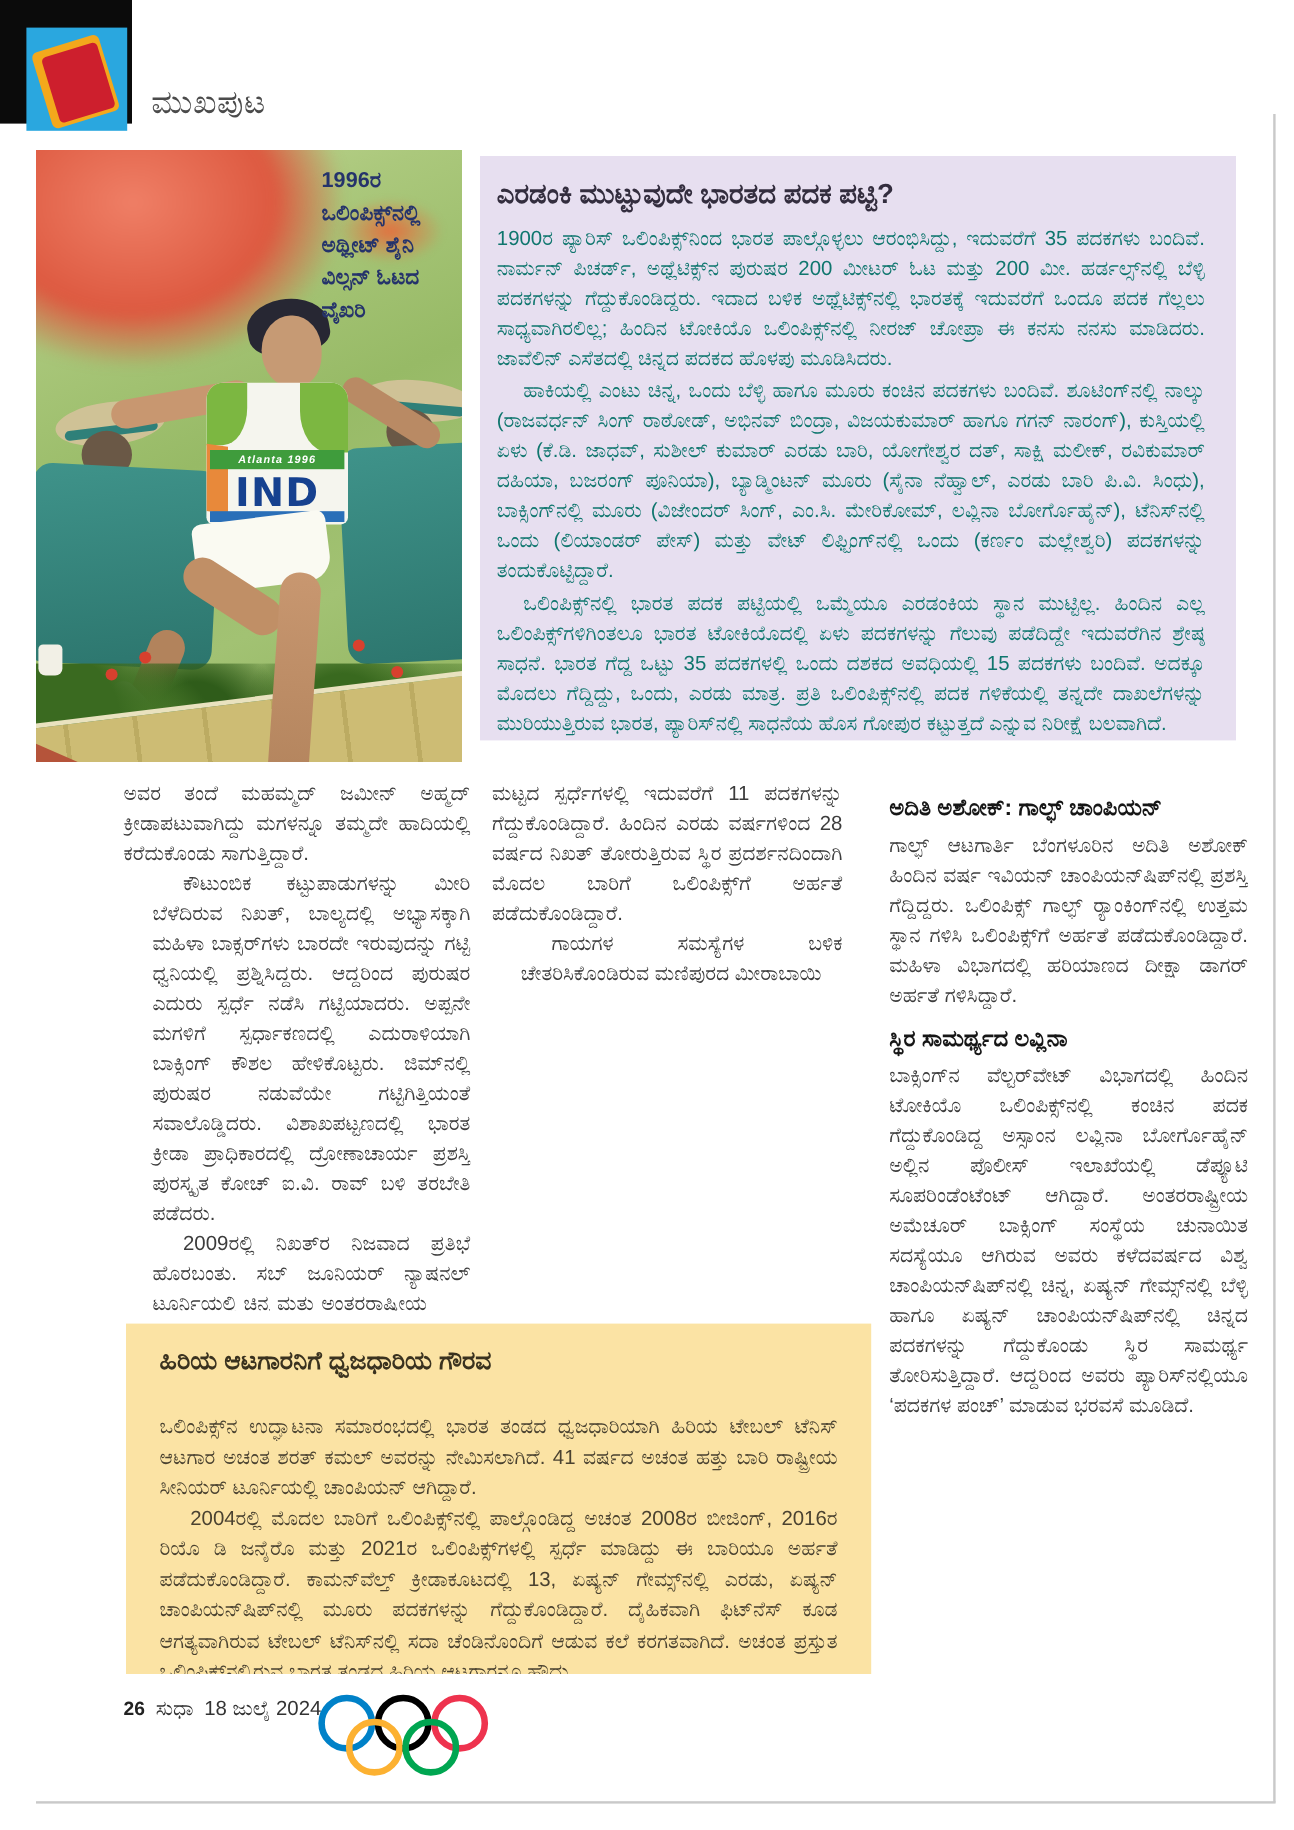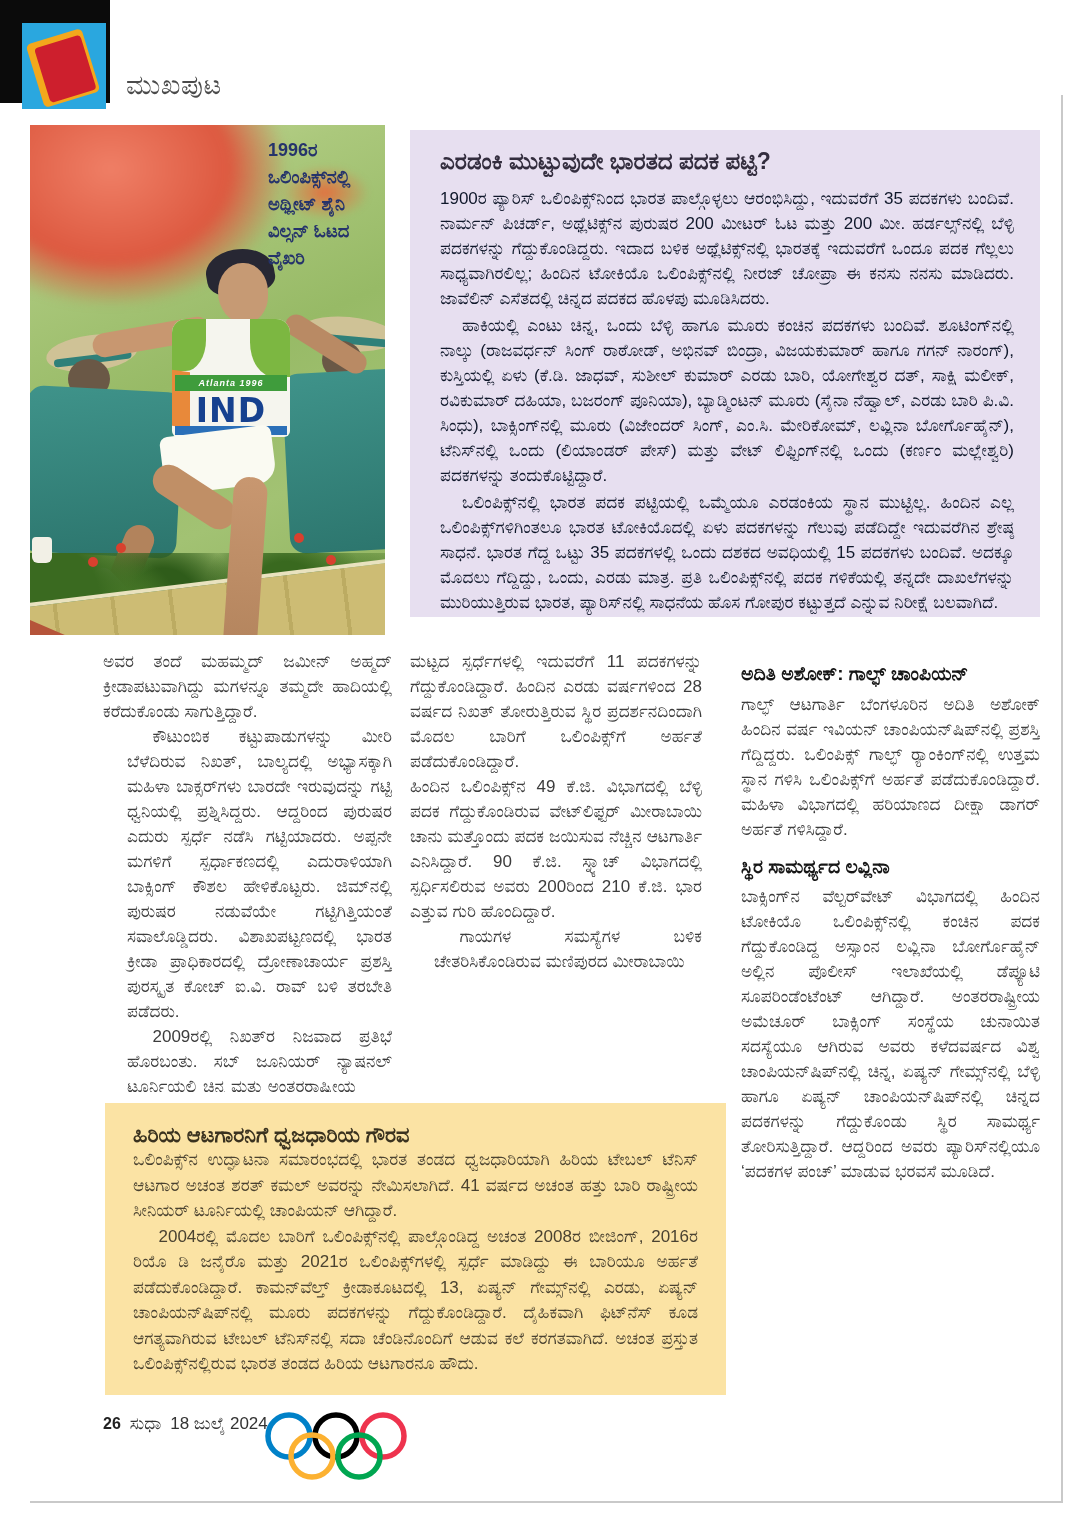--- a/index.html
+++ b/index.html
@@ -59,39 +59,39 @@
   .ph-bluestrip{position:absolute;left:3px;right:3px;bottom:2px;height:9px;background:#2a6fb8;}
   .ph-shorts{left:132px;top:306px;width:112px;height:58px;background:#fafaf2;border-radius:8px 8px 20px 20px;transform:rotate(-7deg);}
   .ph-leg-front{left:198px;top:352px;width:34px;height:186px;background:linear-gradient(#c89770,#b2835c);border-radius:16px;transform:rotate(4deg);}
   .ph-thigh-back{left:118px;top:356px;width:92px;height:32px;background:#c08f66;border-radius:16px;transform:rotate(33deg);}
   .ph-calf-back{left:84px;top:398px;width:30px;height:84px;background:#b2835c;border-radius:15px;transform:rotate(22deg);}
   .ph-shoe-back{left:58px;top:452px;width:48px;height:22px;background:#ded9cc;border-radius:11px;transform:rotate(46deg);}
   .ph-caption{right:5px;top:12px;width:112px;color:#25336b;font-weight:bold;font-size:18px;line-height:1.5;}
   .ph-caption span{display:block;}
 
   
-  .lead-box{position:absolute;left:410px;top:130px;width:630px;height:487px;background:#e7dff0;
-    box-sizing:border-box;padding:18px 26px 0 30px;overflow:hidden;}
+  .lead-box{position:absolute;left:400px;top:130px;width:630px;height:487px;background:#e7dff0;
+    box-sizing:border-box;padding:18px 26px 0 14px;overflow:hidden;}
   .lead-box h1{margin:0 0 12px 0;font-size:23px;color:#332d3e;}
-  .lead-box p{margin:0 0 2px 0;font-size:17px;line-height:1.47;color:#0f172a;text-align:justify;}
+  .lead-box p{margin:0 0 2px 0;font-size:17px;line-height:1.47;color:#0f766e;text-align:justify;}
 
   
   .columns{position:absolute;left:103px;top:648px;width:937px;height:749px;}
   .col{position:absolute;overflow:hidden;}
   .col p{margin:0;font-size:17px;line-height:1.47;color:#3c3c3c;text-align:justify;}
   .col p.indent{text-indent:1.5em;margin-left:24px;}
   .col h2{margin:12px 0 6px 0;font-size:19px;color:#161616;line-height:1.3;}
   .col-left{left:0;top:2px;width:289px;height:442px;}
   .col-middle{left:307px;top:2px;width:292px;height:442px;}
   .col-right{left:638px;top:2px;width:299px;height:747px;}
 
   
   .highlight-box{position:absolute;left:2px;top:455px;width:621px;height:292px;background:#fbe3a4;
     box-sizing:border-box;padding:20px 28px 0 28px;overflow:hidden;}
-  .highlight-box h2{margin:0 0 0 0;font-size:21px;color:#3a321f;}
+  .highlight-box h2{margin:0 0 29px 0;font-size:21px;color:#3a321f;}
   .highlight-box p{margin:0;font-size:17px;line-height:1.5;color:#4a4230;text-align:justify;}
   .highlight-box p.indent{text-indent:1.5em;}
 
   
   .footer{position:absolute;left:103px;top:1414px;display:flex;align-items:baseline;gap:9px;}
   .footer .pageno{font-weight:bold;font-size:16px;color:#222;}
   .footer .mag{font-size:17px;color:#333;}
   .rings{position:absolute;left:262px;top:1402px;}
 
   
@@ -177,21 +177,20 @@
 <div class="columns">
 
   <div class="col col-left">
     <p>ಅವರ ತಂದೆ ಮಹಮ್ಮದ್ ಜಮೀನ್ ಅಹ್ಮದ್ ಕ್ರೀಡಾಪಟುವಾಗಿದ್ದು ಮಗಳನ್ನೂ ತಮ್ಮದೇ ಹಾದಿಯಲ್ಲಿ ಕರೆದುಕೊಂಡು ಸಾಗುತ್ತಿದ್ದಾರೆ.</p>
     <p class="indent">ಕೌಟುಂಬಿಕ ಕಟ್ಟುಪಾಡುಗಳನ್ನು ಮೀರಿ ಬೆಳೆದಿರುವ ನಿಖತ್, ಬಾಲ್ಯದಲ್ಲಿ ಅಭ್ಯಾಸಕ್ಕಾಗಿ ಮಹಿಳಾ ಬಾಕ್ಸರ್‌ಗಳು ಬಾರದೇ ಇರುವುದನ್ನು ಗಟ್ಟಿ ಧ್ವನಿಯಲ್ಲಿ ಪ್ರಶ್ನಿಸಿದ್ದರು. ಆದ್ದರಿಂದ ಪುರುಷರ ಎದುರು ಸ್ಪರ್ಧೆ ನಡೆಸಿ ಗಟ್ಟಿಯಾದರು. ಅಪ್ಪನೇ ಮಗಳಿಗೆ ಸ್ಪರ್ಧಾಕಣದಲ್ಲಿ ಎದುರಾಳಿಯಾಗಿ ಬಾಕ್ಸಿಂಗ್ ಕೌಶಲ ಹೇಳಿಕೊಟ್ಟರು. ಜಿಮ್‌ನಲ್ಲಿ ಪುರುಷರ ನಡುವೆಯೇ ಗಟ್ಟಿಗಿತ್ತಿಯಂತೆ ಸವಾಲೊಡ್ಡಿದರು. ವಿಶಾಖಪಟ್ಟಣದಲ್ಲಿ ಭಾರತ ಕ್ರೀಡಾ ಪ್ರಾಧಿಕಾರದಲ್ಲಿ ದ್ರೋಣಾಚಾರ್ಯ ಪ್ರಶಸ್ತಿ ಪುರಸ್ಕೃತ ಕೋಚ್ ಐ.ವಿ. ರಾವ್ ಬಳಿ ತರಬೇತಿ ಪಡೆದರು.</p>
     <p class="indent">2009ರಲ್ಲಿ ನಿಖತ್‌ರ ನಿಜವಾದ ಪ್ರತಿಭೆ ಹೊರಬಂತು. ಸಬ್ ಜೂನಿಯರ್ ನ್ಯಾಷನಲ್ ಟೂರ್ನಿಯಲ್ಲಿ ಚಿನ್ನ ಮತ್ತು ಅಂತರರಾಷ್ಟ್ರೀಯ</p>
   </div>
 
   <div class="col col-middle">
     <p>ಮಟ್ಟದ ಸ್ಪರ್ಧೆಗಳಲ್ಲಿ ಇದುವರೆಗೆ 11 ಪದಕಗಳನ್ನು ಗೆದ್ದುಕೊಂಡಿದ್ದಾರೆ. ಹಿಂದಿನ ಎರಡು ವರ್ಷಗಳಿಂದ 28 ವರ್ಷದ ನಿಖತ್ ತೋರುತ್ತಿರುವ ಸ್ಥಿರ ಪ್ರದರ್ಶನದಿಂದಾಗಿ ಮೊದಲ ಬಾರಿಗೆ ಒಲಿಂಪಿಕ್ಸ್‌ಗೆ ಅರ್ಹತೆ ಪಡೆದುಕೊಂಡಿದ್ದಾರೆ.</p>
-    <p>ಹಿಂದಿನ ಒಲಿಂಪಿಕ್ಸ್‌ನ 49 ಕೆ.ಜಿ. ವಿಭಾಗದಲ್ಲಿ ಬೆಳ್ಳಿ ಪದಕ ಗೆದ್ದುಕೊಂಡಿರುವ ವೇಟ್‌ಲಿಫ್ಟರ್ ಮೀರಾಬಾಯಿ ಚಾನು ಮತ್ತೊಂದು ಪದಕ ಜಯಿಸುವ ನೆಚ್ಚಿನ ಆಟಗಾರ್ತಿ ಎನಿಸಿದ್ದಾರೆ. 90 ಕೆ.ಜಿ. ಸ್ನ್ಯಾಚ್ ವಿಭಾಗದಲ್ಲಿ ಸ್ಪರ್ಧಿಸಲಿರುವ ಅವರು 200ರಿಂದ 210 ಕೆ.ಜಿ. ಭಾರ ಎತ್ತುವ ಗುರಿ ಹೊಂದಿದ್ದಾರೆ.</p>
     <p class="indent">ಗಾಯಗಳ ಸಮಸ್ಯೆಗಳ ಬಳಿಕ ಚೇತರಿಸಿಕೊಂಡಿರುವ ಮಣಿಪುರದ ಮೀರಾಬಾಯಿ</p>
   </div>
 
   <div class="col col-right">
     <h2>ಅದಿತಿ ಅಶೋಕ್: ಗಾಲ್ಫ್ ಚಾಂಪಿಯನ್</h2>
     <p>ಗಾಲ್ಫ್ ಆಟಗಾರ್ತಿ ಬೆಂಗಳೂರಿನ ಅದಿತಿ ಅಶೋಕ್ ಹಿಂದಿನ ವರ್ಷ ಇವಿಯನ್ ಚಾಂಪಿಯನ್‌ಷಿಪ್‌ನಲ್ಲಿ ಪ್ರಶಸ್ತಿ ಗೆದ್ದಿದ್ದರು. ಒಲಿಂಪಿಕ್ಸ್ ಗಾಲ್ಫ್ ರ‍್ಯಾಂಕಿಂಗ್‌ನಲ್ಲಿ ಉತ್ತಮ ಸ್ಥಾನ ಗಳಿಸಿ ಒಲಿಂಪಿಕ್ಸ್‌ಗೆ ಅರ್ಹತೆ ಪಡೆದುಕೊಂಡಿದ್ದಾರೆ. ಮಹಿಳಾ ವಿಭಾಗದಲ್ಲಿ ಹರಿಯಾಣದ ದೀಕ್ಷಾ ಡಾಗರ್ ಅರ್ಹತೆ ಗಳಿಸಿದ್ದಾರೆ.</p>
     <h2>ಸ್ಥಿರ ಸಾಮರ್ಥ್ಯದ ಲವ್ಲಿನಾ</h2>
     <p>ಬಾಕ್ಸಿಂಗ್‌ನ ವೆಲ್ಟರ್‌ವೇಟ್ ವಿಭಾಗದಲ್ಲಿ ಹಿಂದಿನ ಟೋಕಿಯೊ ಒಲಿಂಪಿಕ್ಸ್‌ನಲ್ಲಿ ಕಂಚಿನ ಪದಕ ಗೆದ್ದುಕೊಂಡಿದ್ದ ಅಸ್ಸಾಂನ ಲವ್ಲಿನಾ ಬೋರ್ಗೊಹೈನ್ ಅಲ್ಲಿನ ಪೊಲೀಸ್ ಇಲಾಖೆಯಲ್ಲಿ ಡೆಪ್ಯೂಟಿ ಸೂಪರಿಂಡೆಂಟೆಂಟ್ ಆಗಿದ್ದಾರೆ. ಅಂತರರಾಷ್ಟ್ರೀಯ ಅಮೆಚೂರ್ ಬಾಕ್ಸಿಂಗ್ ಸಂಸ್ಥೆಯ ಚುನಾಯಿತ ಸದಸ್ಯೆಯೂ ಆಗಿರುವ ಅವರು ಕಳೆದವರ್ಷದ ವಿಶ್ವ ಚಾಂಪಿಯನ್‌ಷಿಪ್‌ನಲ್ಲಿ ಚಿನ್ನ, ಏಷ್ಯನ್ ಗೇಮ್ಸ್‌ನಲ್ಲಿ ಬೆಳ್ಳಿ ಹಾಗೂ ಏಷ್ಯನ್ ಚಾಂಪಿಯನ್‌ಷಿಪ್‌ನಲ್ಲಿ ಚಿನ್ನದ ಪದಕಗಳನ್ನು ಗೆದ್ದುಕೊಂಡು ಸ್ಥಿರ ಸಾಮರ್ಥ್ಯ ತೋರಿಸುತ್ತಿದ್ದಾರೆ. ಆದ್ದರಿಂದ ಅವರು ಪ್ಯಾರಿಸ್‌ನಲ್ಲಿಯೂ ‘ಪದಕಗಳ ಪಂಚ್’ ಮಾಡುವ ಭರವಸೆ ಮೂಡಿದೆ.</p>
   </div>
 

